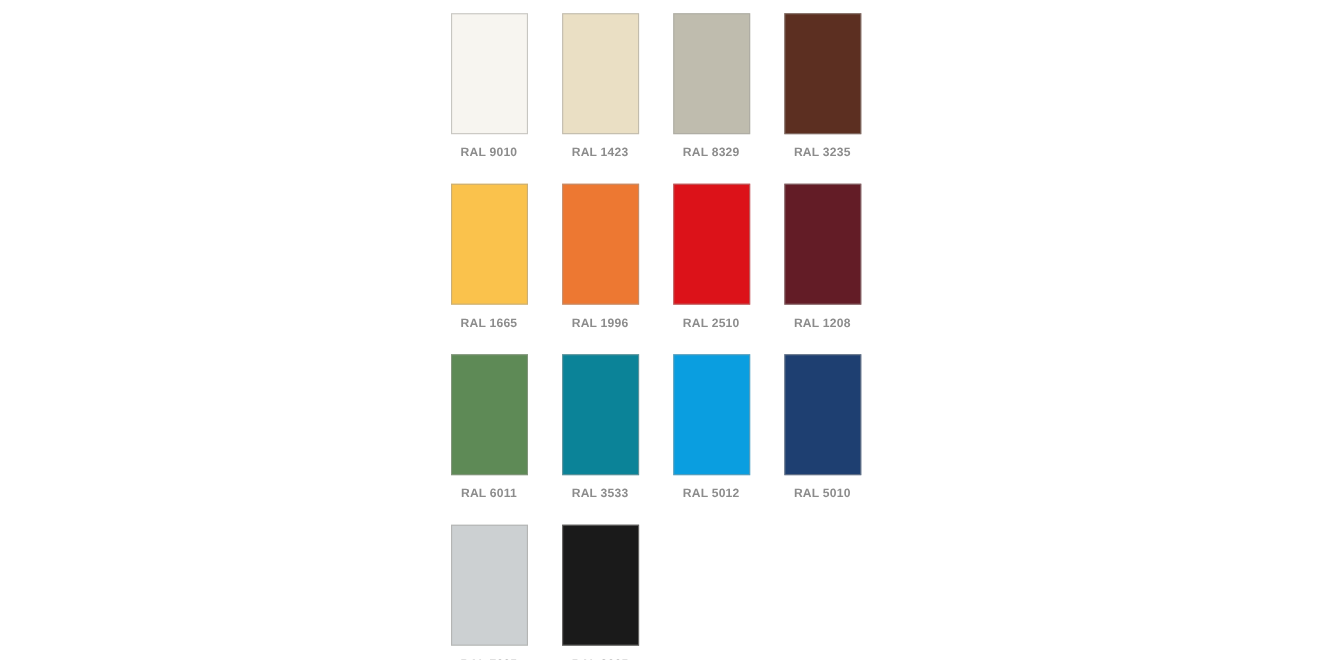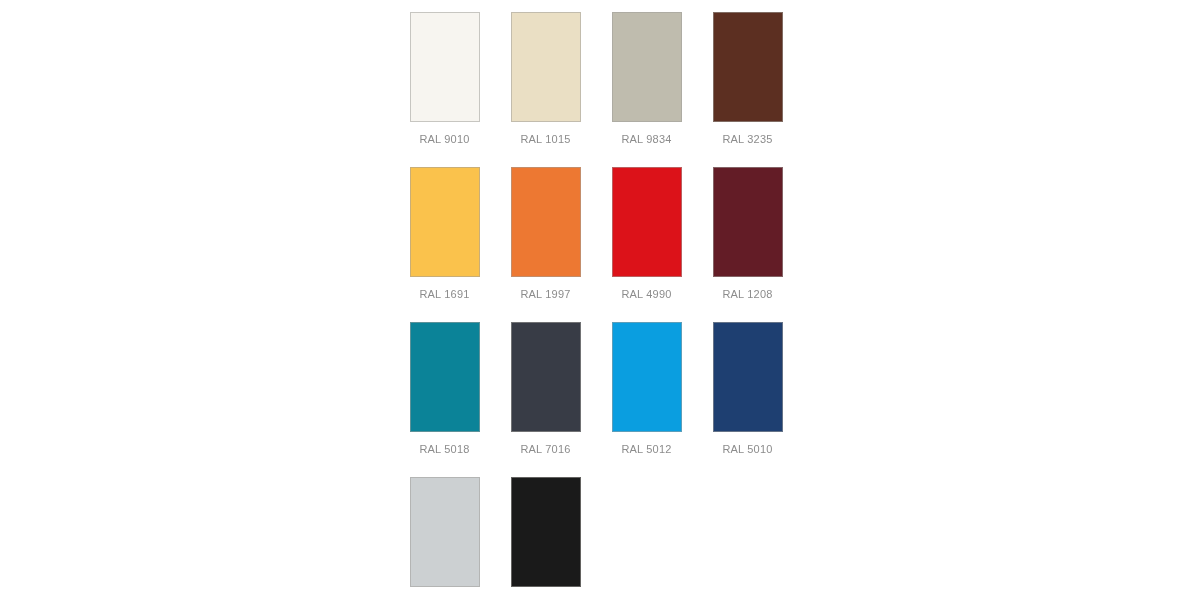--- a/index.html
+++ b/index.html
@@ -32,20 +32,21 @@
     grid-column-gap: 31px;
     grid-row-gap: 21px;
     justify-content: center;
   }
 
   .swatch-cell {
     width: 62px;
     display: flex;
     flex-direction: column;
     align-items: center;
+    font-weight: bold;
   }
 
   .swatch-chip {
     width: 70px;
     height: 110px;
     box-sizing: border-box;
     border: 1px solid rgba(160, 158, 155, 0.55);
     display: block;
   }
 
@@ -63,53 +64,53 @@
 <body>
 
 <div id="swatch-board">
   <div class="swatch-grid">
       <div class="swatch-cell">
         <div class="swatch-chip" style="background-color: rgb(247, 245, 240);"></div>
         <div class="swatch-label">RAL 9010</div>
       </div>
       <div class="swatch-cell">
         <div class="swatch-chip" style="background-color: rgb(234, 223, 196);"></div>
-        <div class="swatch-label">RAL 1015</div>
+        <div class="swatch-label">RAL 1423</div>
       </div>
       <div class="swatch-cell">
         <div class="swatch-chip" style="background-color: rgb(191, 188, 174);"></div>
-        <div class="swatch-label">RAL 9834</div>
+        <div class="swatch-label">RAL 8329</div>
       </div>
       <div class="swatch-cell">
         <div class="swatch-chip" style="background-color: rgb(92, 47, 33);"></div>
         <div class="swatch-label">RAL 3235</div>
       </div>
       <div class="swatch-cell">
         <div class="swatch-chip" style="background-color: rgb(250, 194, 76);"></div>
-        <div class="swatch-label">RAL 1691</div>
+        <div class="swatch-label">RAL 1665</div>
       </div>
       <div class="swatch-cell">
         <div class="swatch-chip" style="background-color: rgb(237, 120, 50);"></div>
-        <div class="swatch-label">RAL 1997</div>
+        <div class="swatch-label">RAL 1996</div>
       </div>
       <div class="swatch-cell">
         <div class="swatch-chip" style="background-color: rgb(220, 18, 25);"></div>
-        <div class="swatch-label">RAL 4990</div>
+        <div class="swatch-label">RAL 2510</div>
       </div>
       <div class="swatch-cell">
         <div class="swatch-chip" style="background-color: rgb(99, 28, 38);"></div>
         <div class="swatch-label">RAL 1208</div>
       </div>
       <div class="swatch-cell">
-        <div class="swatch-chip" style="background-color: rgb(11, 131, 152);"></div>
-        <div class="swatch-label">RAL 5018</div>
+        <div class="swatch-chip" style="background-color: rgb(94, 138, 86);"></div>
+        <div class="swatch-label">RAL 6011</div>
       </div>
       <div class="swatch-cell">
-        <div class="swatch-chip" style="background-color: rgb(56, 60, 70);"></div>
-        <div class="swatch-label">RAL 7016</div>
+        <div class="swatch-chip" style="background-color: rgb(11, 131, 152);"></div>
+        <div class="swatch-label">RAL 3533</div>
       </div>
       <div class="swatch-cell">
         <div class="swatch-chip" style="background-color: rgb(10, 158, 224);"></div>
         <div class="swatch-label">RAL 5012</div>
       </div>
       <div class="swatch-cell">
         <div class="swatch-chip" style="background-color: rgb(30, 63, 113);"></div>
         <div class="swatch-label">RAL 5010</div>
       </div>
       <div class="swatch-cell">

